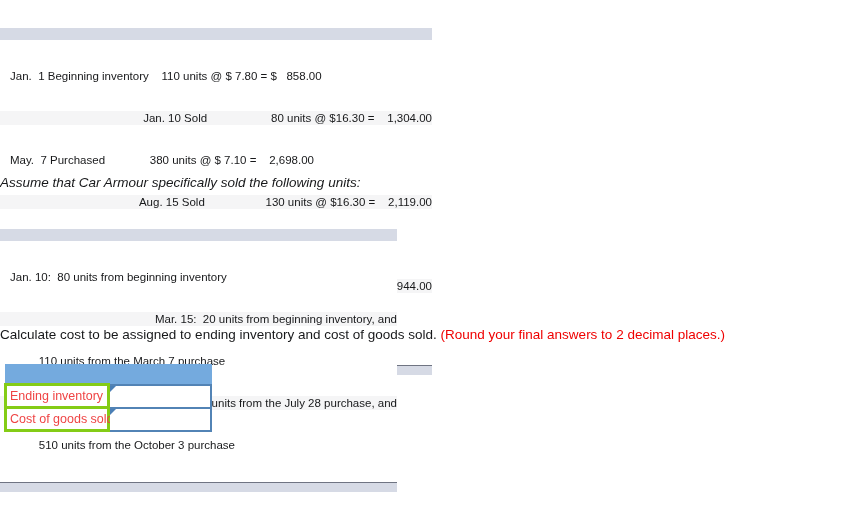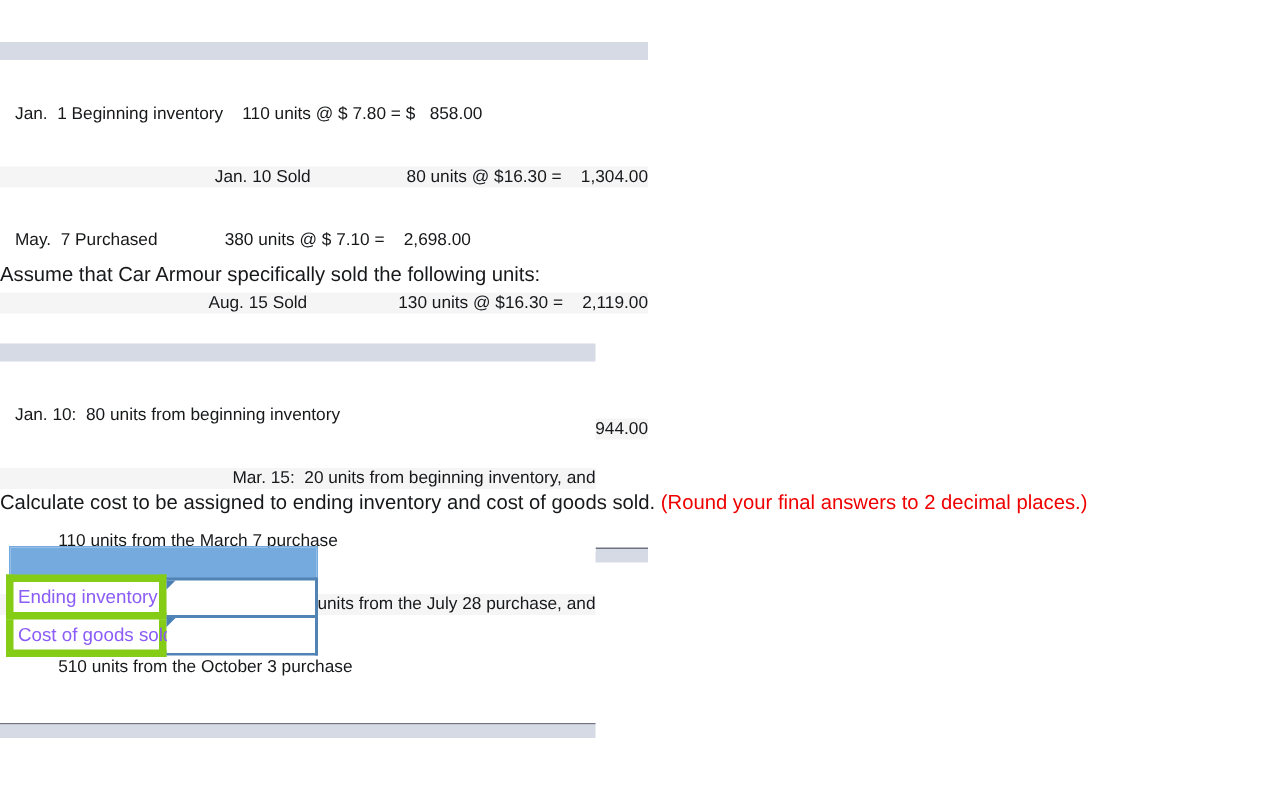--- a/index.html
+++ b/index.html
@@ -59,21 +59,21 @@
 
   
   .prose {
     position: absolute;
     font-family: "Liberation Sans", sans-serif;
     font-size: 13.5px;
     line-height: 17px;
     color: #17181a;
     white-space: nowrap;
   }
-  #assume-line { left: 0px; top: 174px; }
+  #assume-line { left: 0px; top: 174px; font-style: italic; }
   #calculate-line { left: 0px; top: 326px; }
   .red-note {
     color: #ef0000;
     font-weight: normal;
   }
 
   
   #answer-table {
     position: absolute;
     left: 4px;
@@ -87,25 +87,25 @@
     height: 20px;
     vertical-align: middle;
   }
   .ans-headcell {
     background: #74aade;
     border: 1px solid #74aade;
     height: 18px !important;
   }
   .ans-label {
     width: 122px;
-    border: 5px solid #84cc16;
+    border: 3px solid #84cc16;
     background: #ffffff;
     font-family: "Liberation Sans", sans-serif;
     font-size: 12.5px;
-    color: #8b5cf6;
+    color: #ef4444;
     padding-left: 3px !important;
     white-space: nowrap;
   }
   .ans-input-cell {
     width: 86px;
     border: 2px solid #5283b5;
     background: #ffffff;
     position: relative;
   }
   .ans-input-cell .corner-flag {

